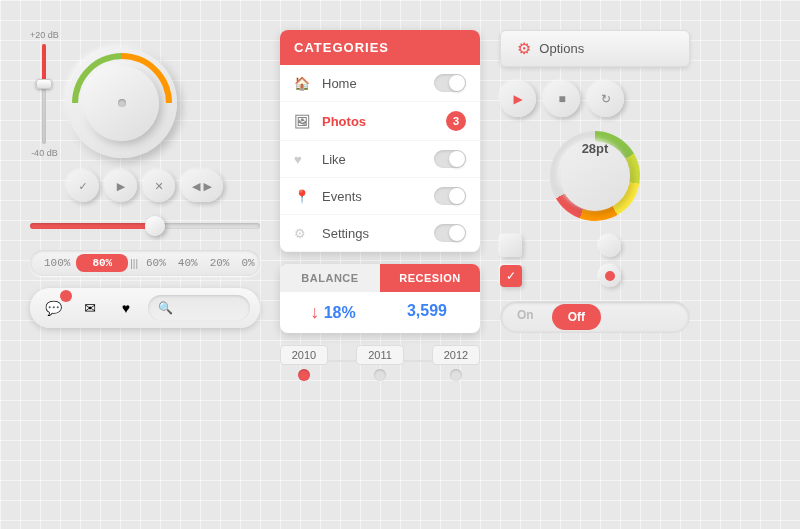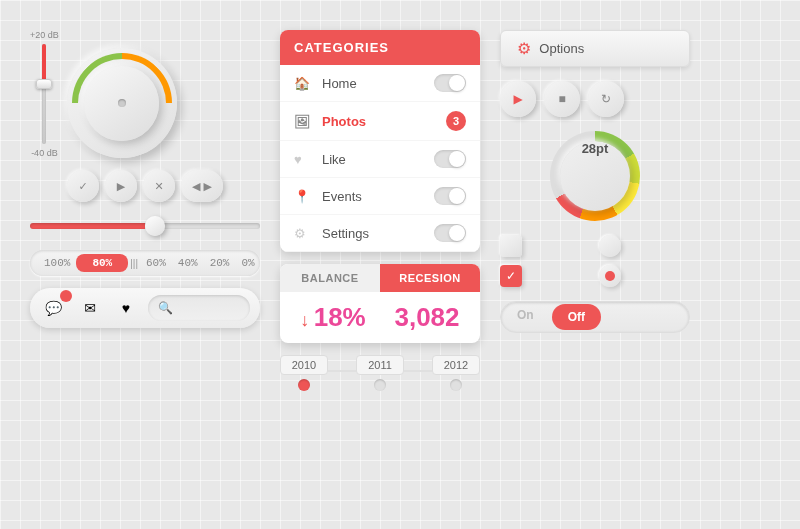--- a/index.html
+++ b/index.html
@@ -352,23 +352,23 @@
     .stats-body {
       display: flex;
       padding: 10px;
       gap: 8px;
     }
     .stat-item {
       flex: 1;
       text-align: center;
     }
     .stat-value {
-      font-size: 26px;
+      font-size: 16px;
       font-weight: bold;
-      color: #ec4899;
+      color: #3b82f6;
     }
     .stat-down {
       color: #e55;
       font-size: 18px;
     }
     .timeline-item {
       display: flex;
       flex-direction: column;
       align-items: center;
       gap: 4px;
@@ -659,21 +659,21 @@
       <div class="stats-header">
         <div class="stats-tab inactive">BALANCE</div>
         <div class="stats-tab active">RECESION</div>
       </div>
       <div class="stats-body">
         <div class="stat-item">
           <span class="stat-down">↓</span>
           <span class="stat-value">18%</span>
         </div>
         <div class="stat-item">
-          <span class="stat-value">3,082</span>
+          <span class="stat-value">3,599</span>
         </div>
       </div>
     </div>
 
     <div style="display:flex;align-items:center;gap:0">
       <div class="timeline-item">
         <input class="timeline-input" type="text" value="2010" style="">
         <div class="timeline-dot active"></div>
       </div>
       <div class="timeline-line"></div>

